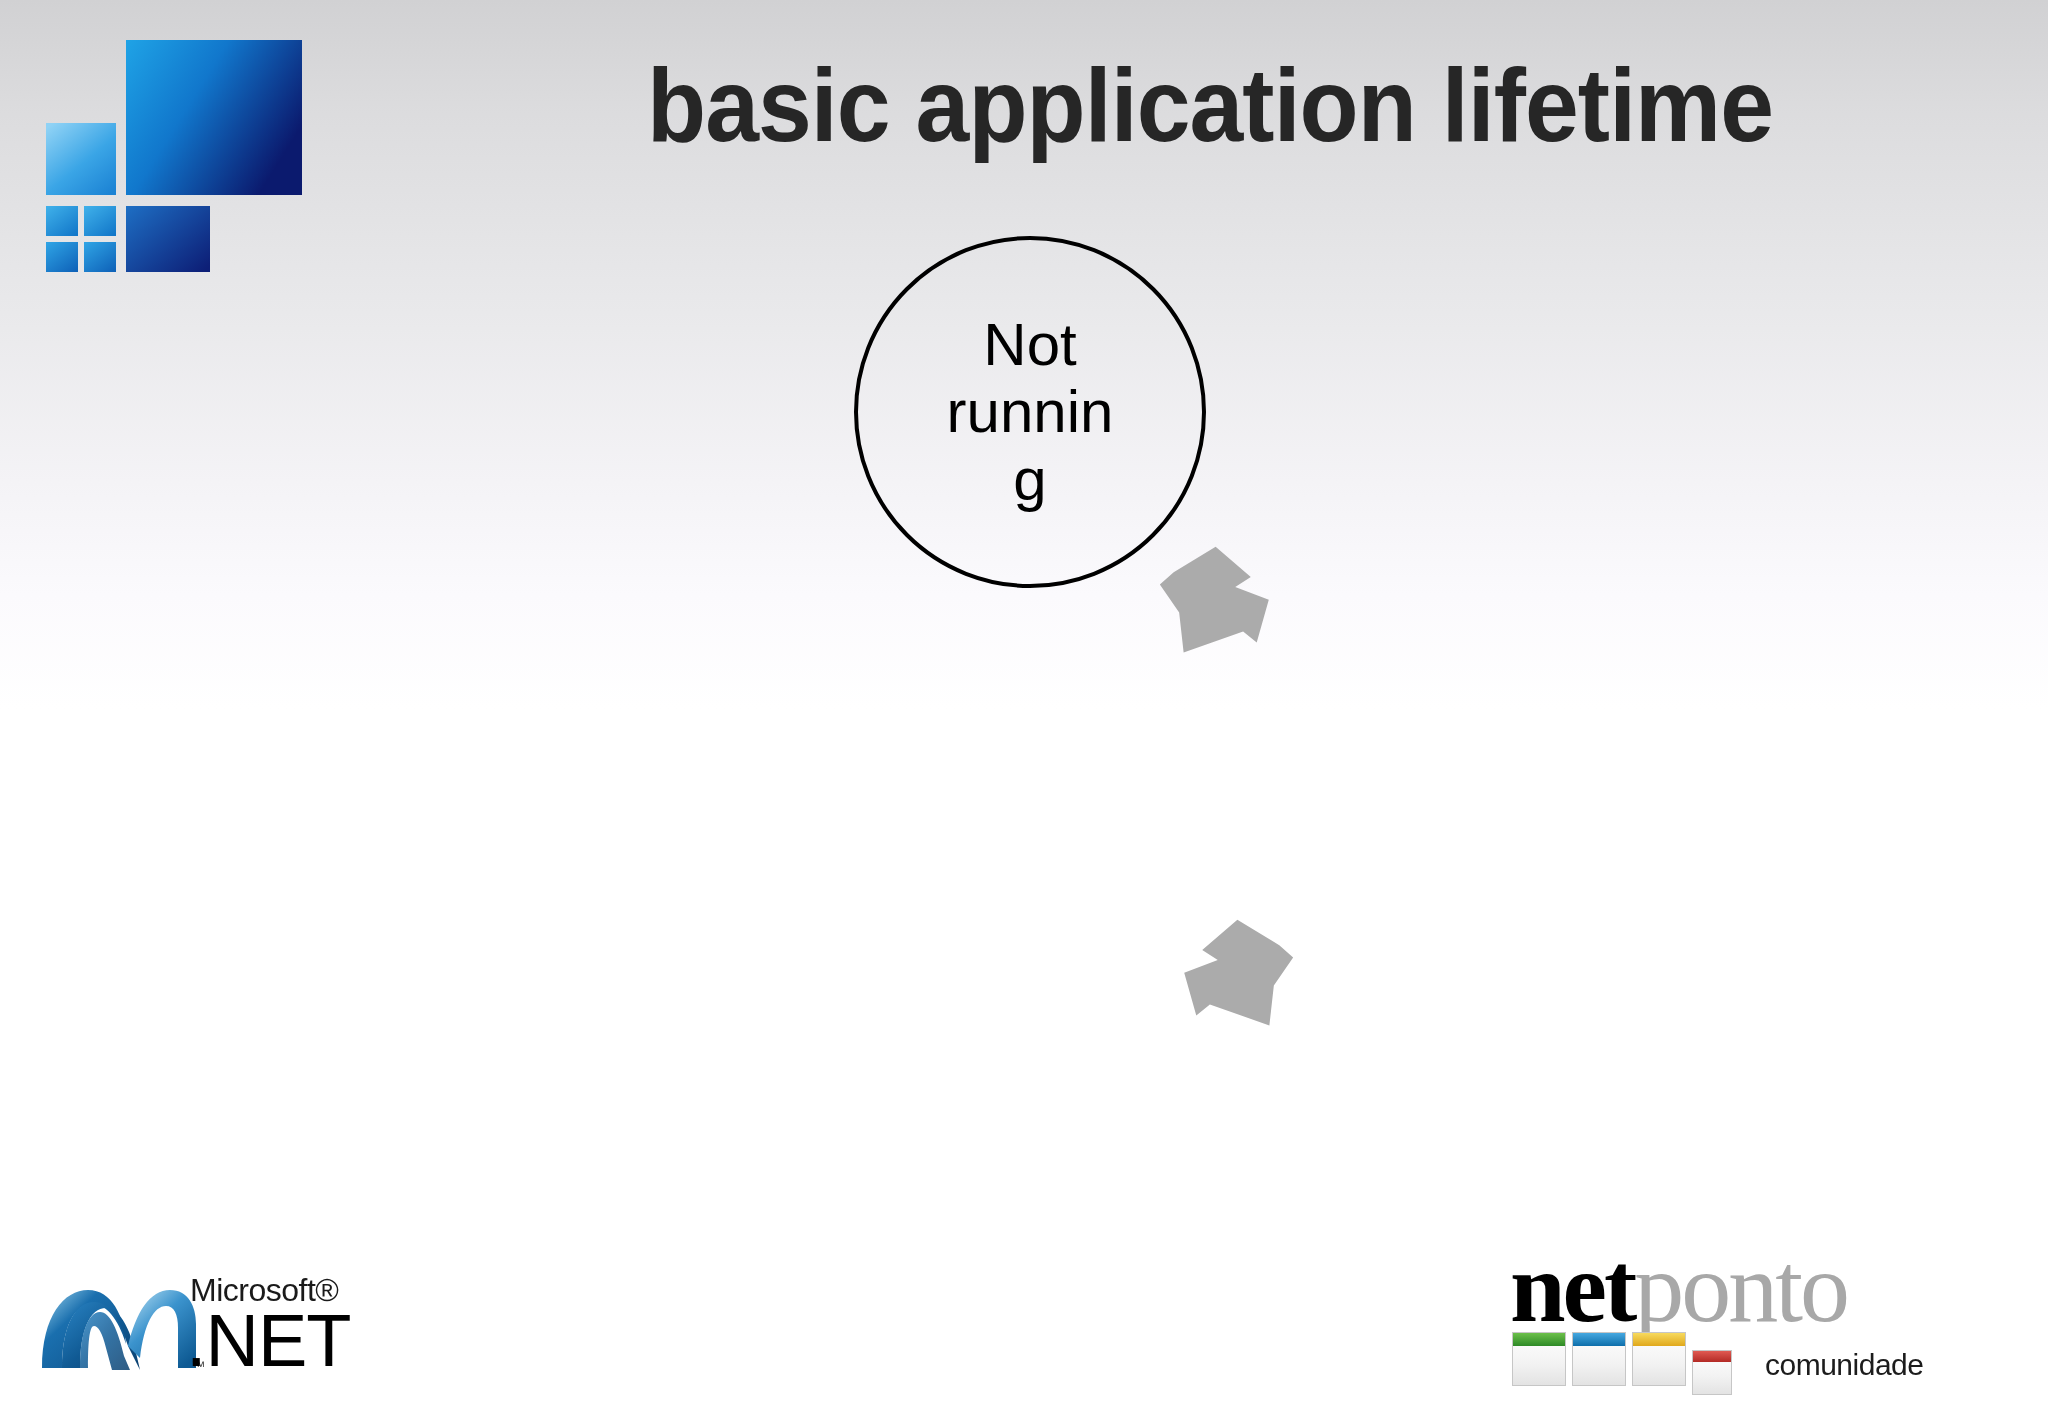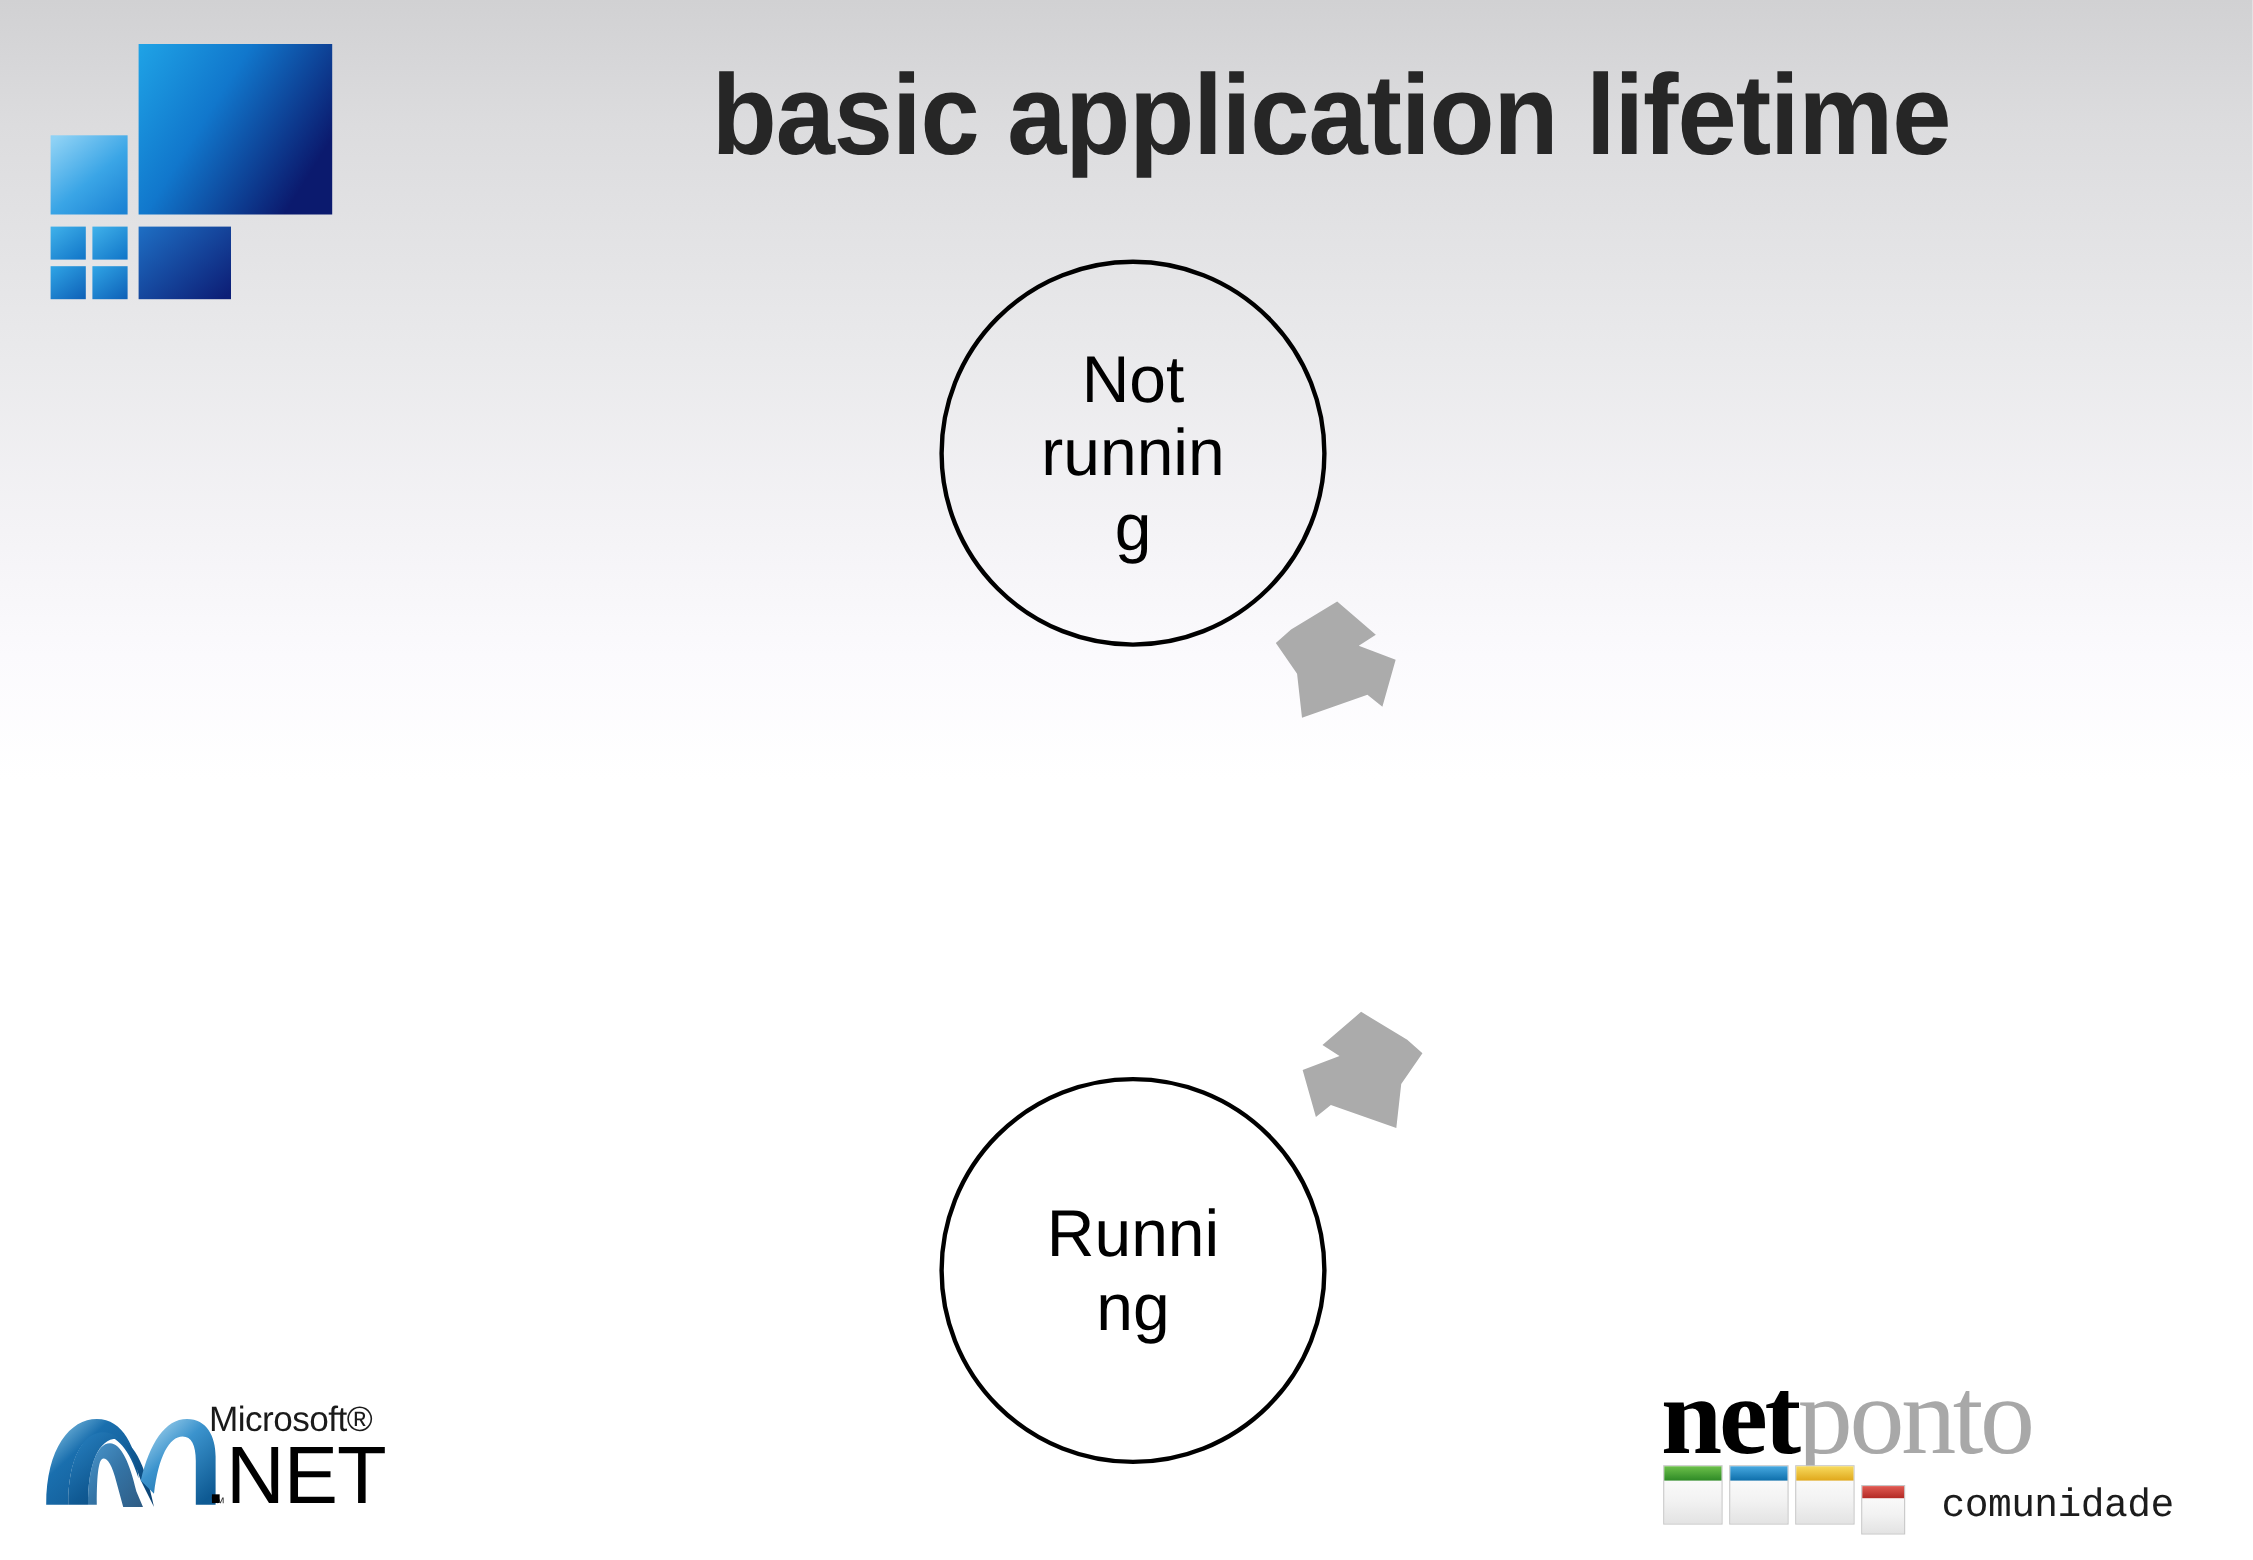--- a/index.html
+++ b/index.html
@@ -144,23 +144,23 @@
     letter-spacing: -3px;
     font-family: Liberation Serif, serif;
     line-height: 1;
   }
   #np-net { color: #000000; }
   #np-ponto { color: #a8a8a8; font-weight: normal; }
   #np-comunidade {
     position: absolute;
     left: 255px;
     top: 96px;
-    font-size: 36px;
+    font-size: 30px;
     color: #1c1c1c;
-    font-family: Liberation Mono, monospace;
+    font-family: Liberation Sans, sans-serif;
     letter-spacing: -0.5px;
   }
   #np-squares {
     position: absolute;
     left: 2px;
     top: 80px;
     display: flex;
     align-items: flex-start;
     gap: 6px;
   }
@@ -241,23 +241,20 @@
 
 
     <div class="arrow-shape" style="left:1168px; top:918px; width:130px; height:115px;">
       <svg width="130" height="115" viewBox="0 0 130 115">
         <g transform="translate(130,0) scale(-1,1)">
           <polygon points="53,3 92,28 78,40 113,48 107,92 92,83 36,112 26,73 3,48 15,34" fill="#ababab" transform="rotate(8 65 57)"></polygon>
         </g>
       </svg>
     </div>
 
-    <div class="node" style="left:854px; top:979px; width:352px; height:352px;">
-      <div class="node-label">Running</div>
-    </div>
 
   </div>
 
   <div id="dotnet-logo">
     <svg width="200" height="120" viewBox="0 0 200 120">
       <defs>
         <linearGradient id="swA" x1="0" y1="0" x2="1" y2="1">
           <stop offset="0%" stop-color="#9fd6ef"></stop>
           <stop offset="35%" stop-color="#1a6fae"></stop>
           <stop offset="100%" stop-color="#0d4f87"></stop>

